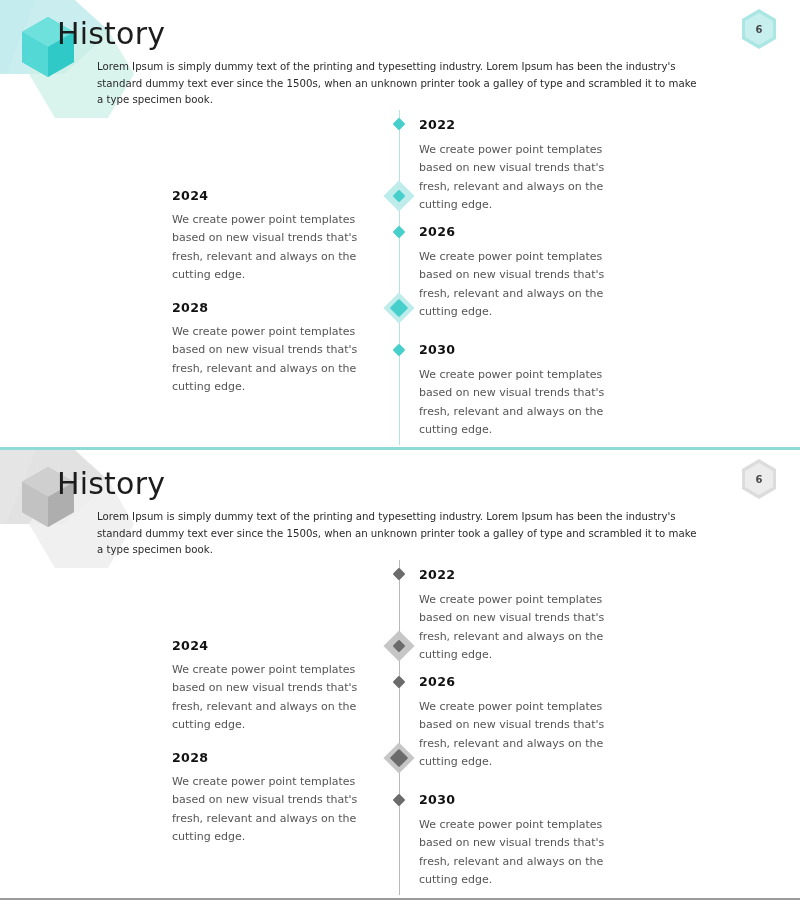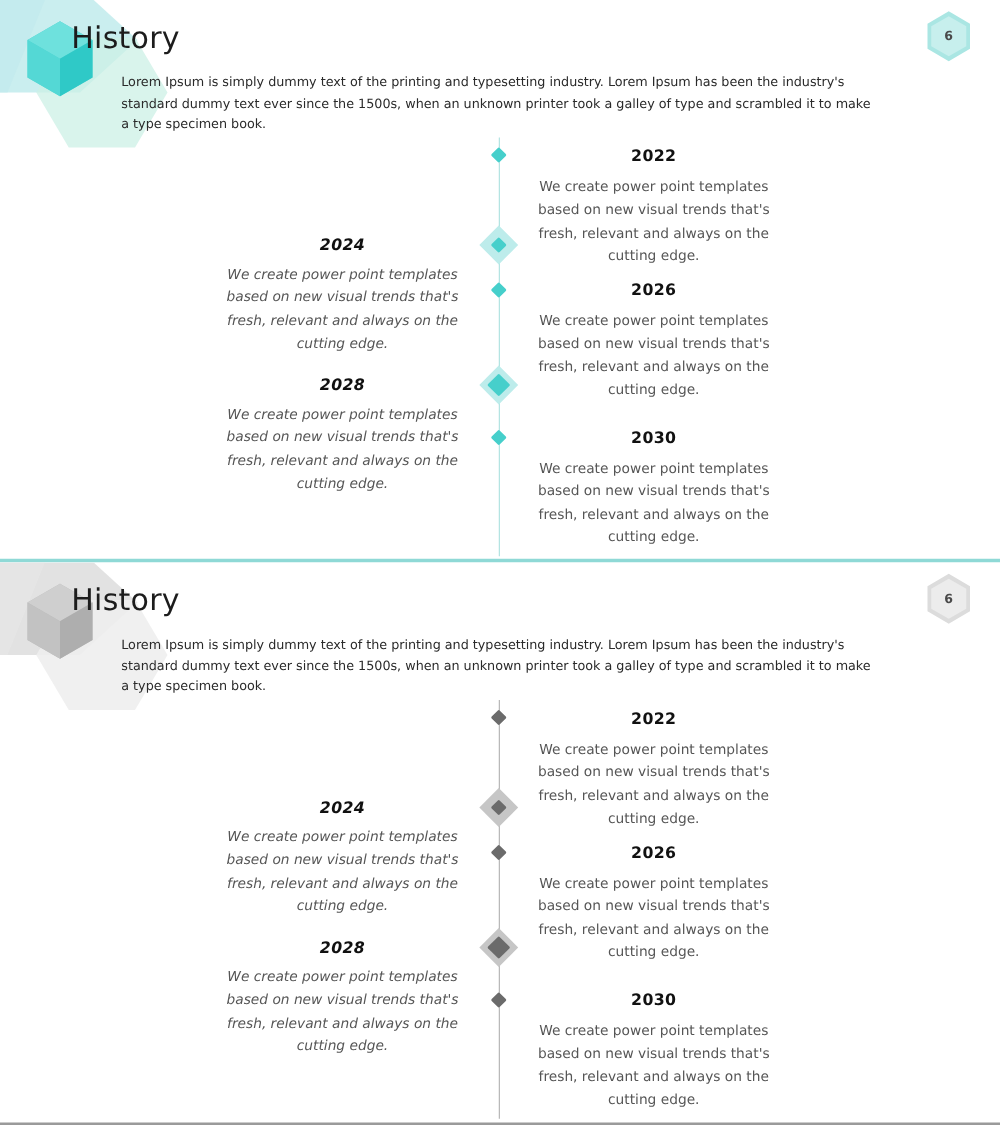--- a/index.html
+++ b/index.html
@@ -41,21 +41,21 @@
     font-size: 10px;
     color: #4a4a4a;
     font-weight: 600;
     letter-spacing: 0.2px;
   }
 
   
   .title {
     position: absolute;
     left: 57px; top: 17px;
-    font-size: 24px;
+    font-size: 30px;
     font-weight: 400;
     color: #1c1c1c;
     letter-spacing: 0.2px;
     line-height: 1.1;
   }
   .subtitle {
     position: absolute;
     left: 57px; top: 59px;
     width: 600px;
     font-size: 10.2px;
@@ -87,22 +87,22 @@
   .halo {
     position: absolute;
     transform: translate(-50%, -50%) rotate(45deg);
     width: 22px; height: 22px;
   }
   .halo.teal { background: #bdeceb; }
   .halo.gray { background: #c6c6c6; }
 
   
   .entry { position: absolute; width: 208px; }
-  .entry.right { left: 419px; text-align: center; }
-  .entry.left  { left: 172px; width: 204px; text-align: center; font-style: italic; }
+  .entry.right { left: 419px; text-align: left; }
+  .entry.left  { left: 172px; width: 204px; text-align: left; }
 
   .entry .year {
     font-size: 12.6px;
     font-weight: 700;
     color: #111111;
     letter-spacing: 0.3px;
     margin: 0;
   }
   .entry .desc {
     margin: 9px 0 0 0;

